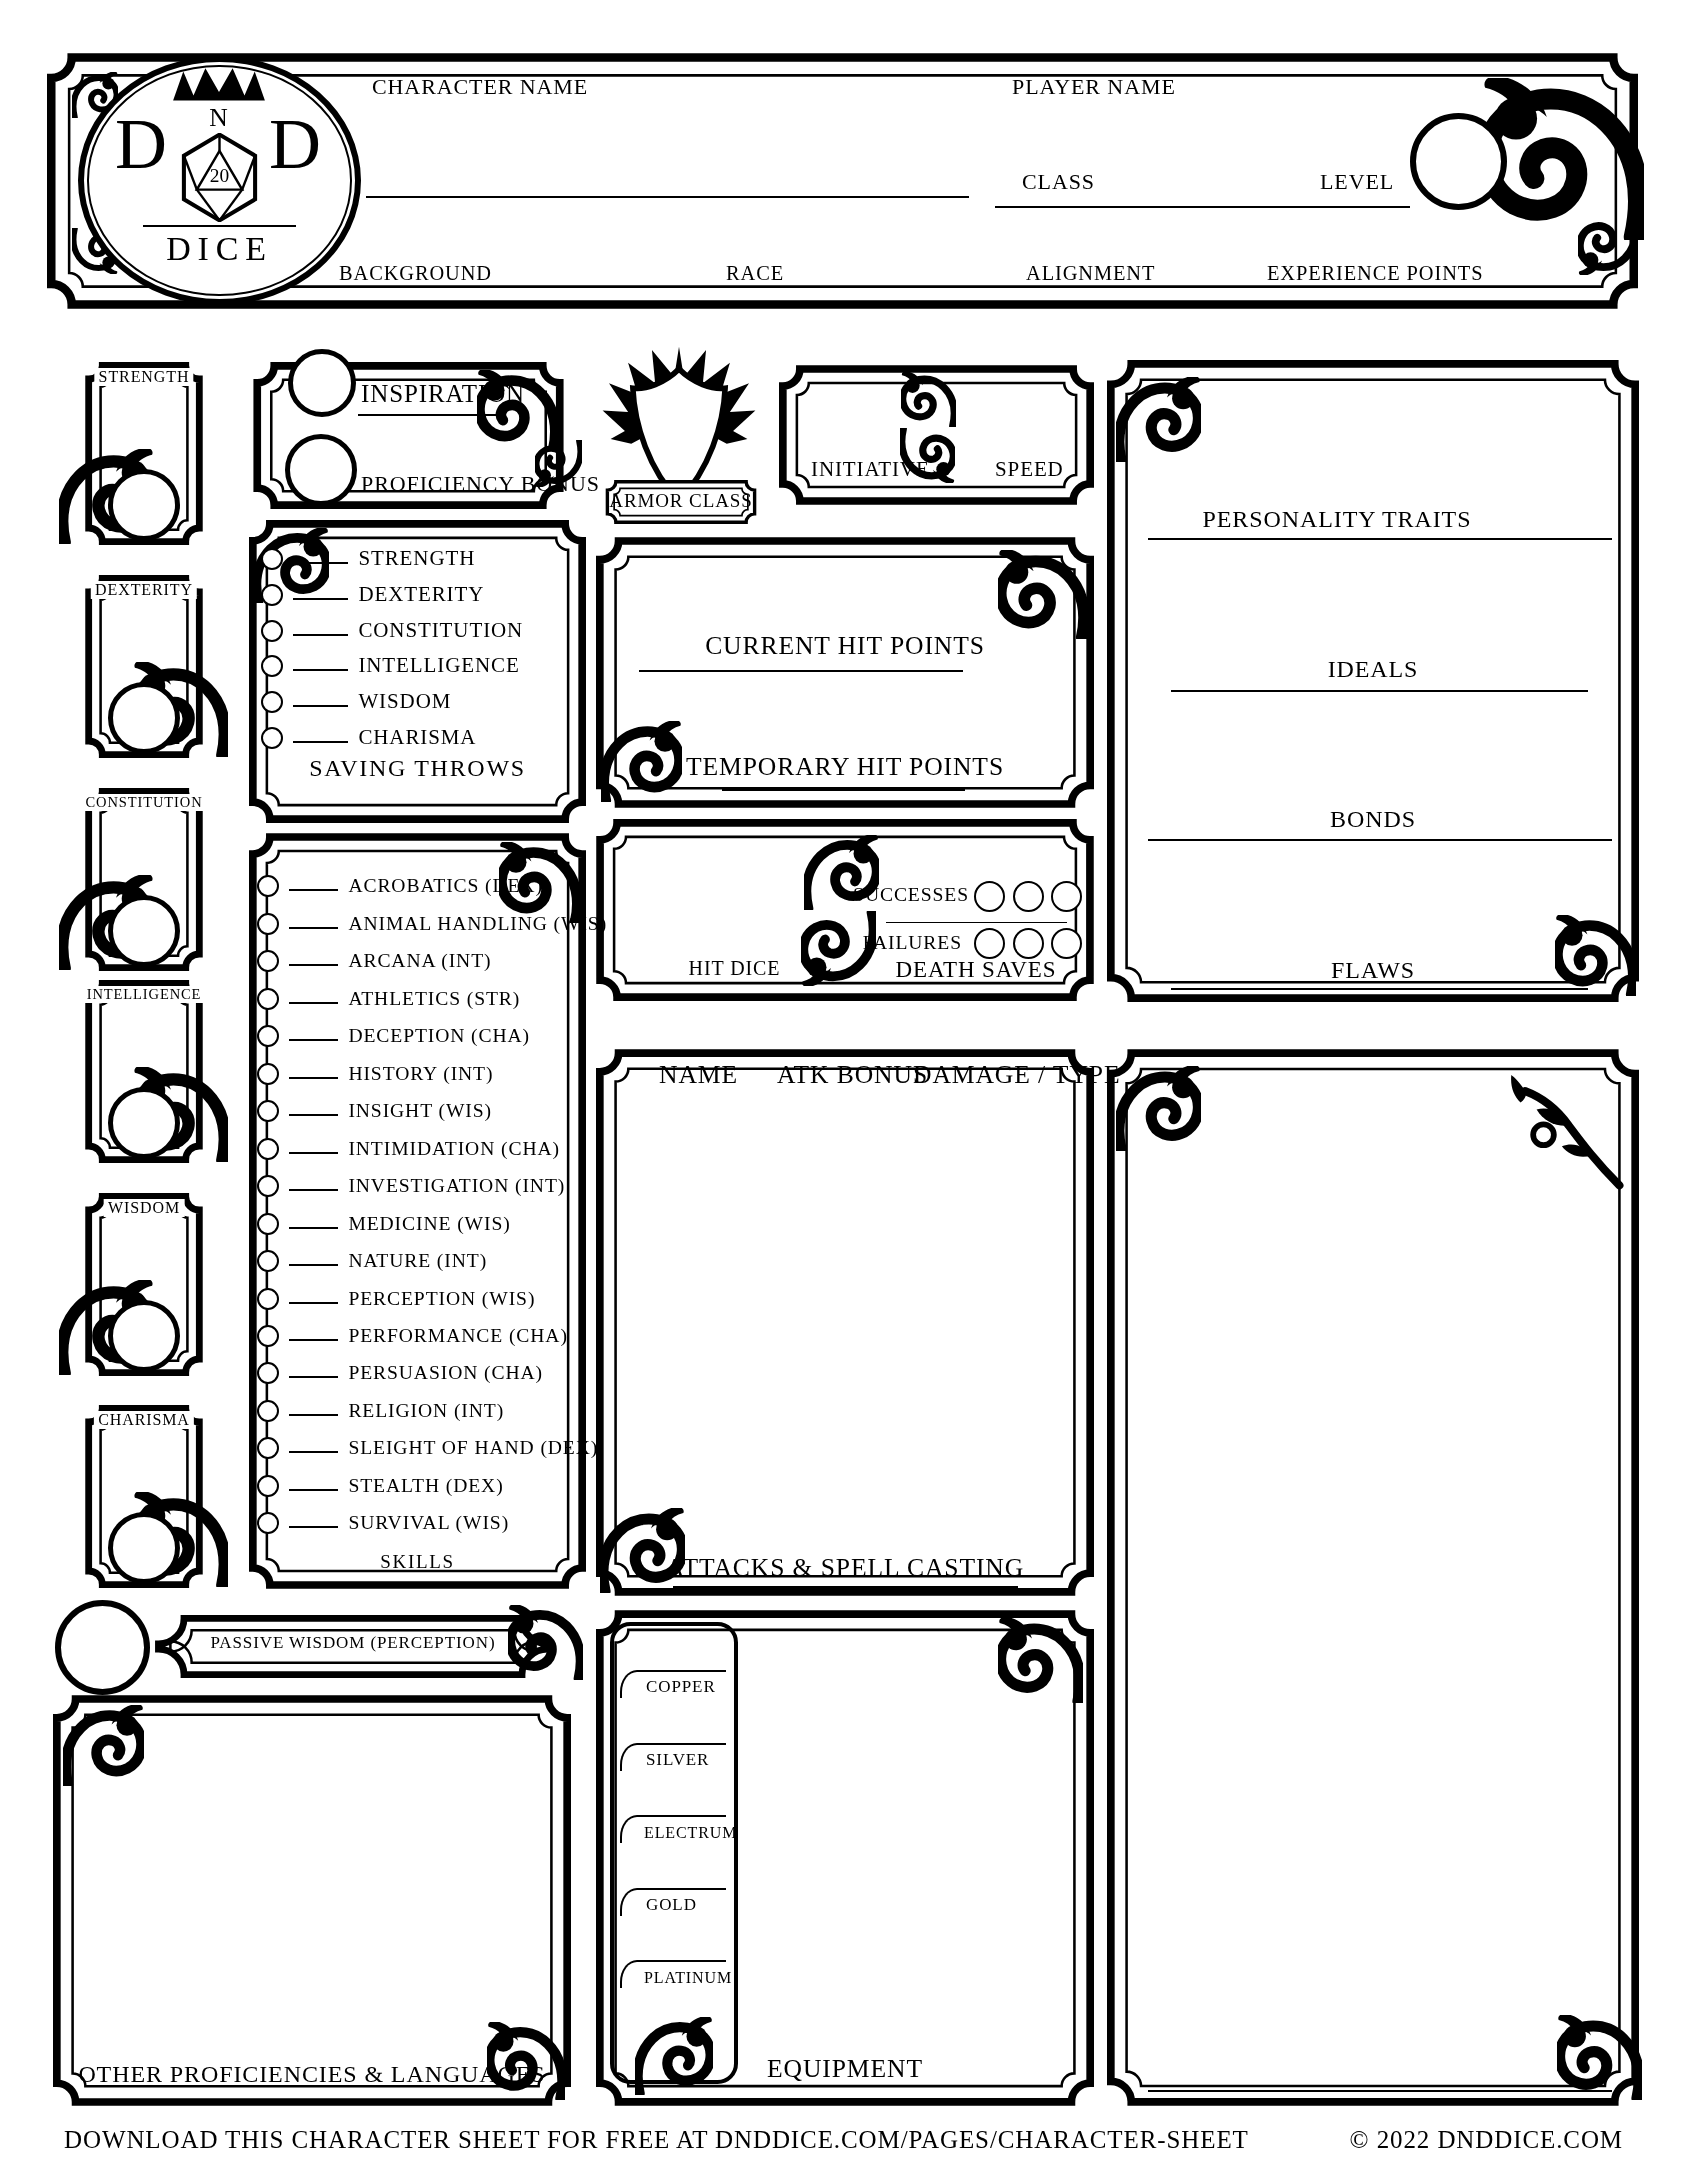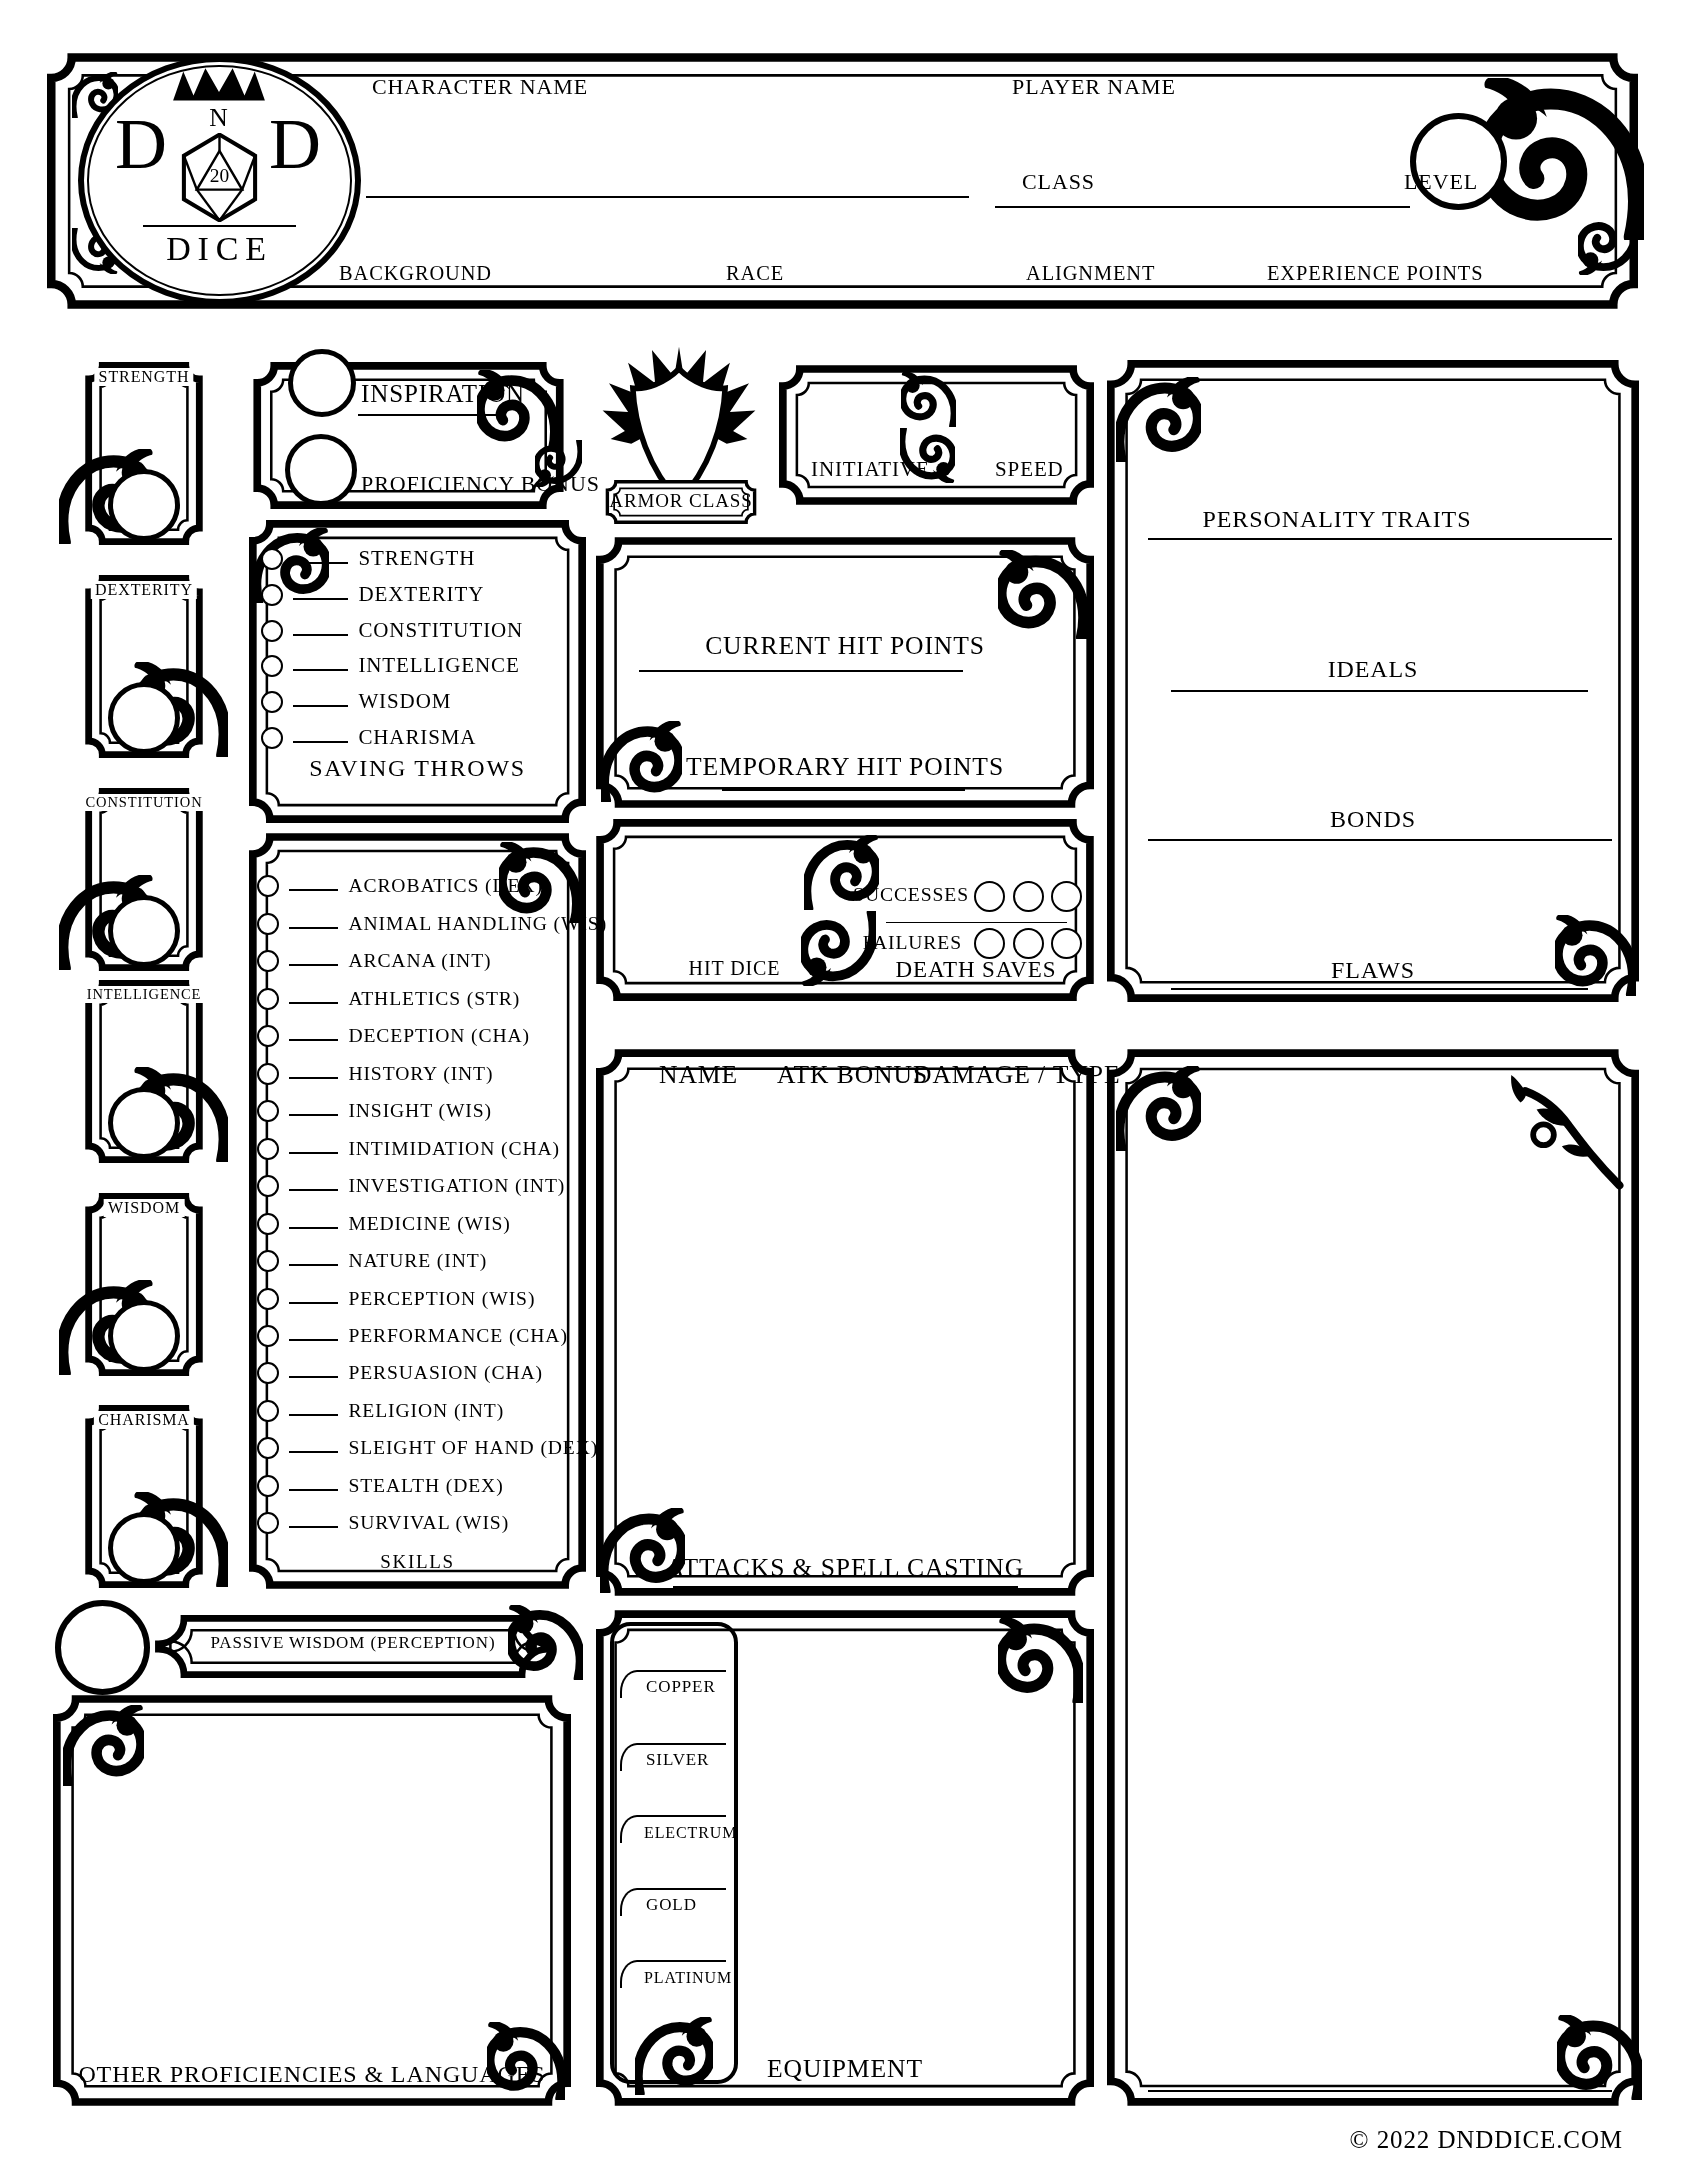--- a/index.html
+++ b/index.html
@@ -95,21 +95,21 @@
   <div class="lbl" style="left:372px;top:75px;font-size:22px">CHARACTER NAME</div>
   <div class="field" style="left:368px;top:101px;width:596px;height:89px"></div>
   <div class="wline" style="left:366px;top:196px;width:603px"></div>
 
   <div class="lbl" style="left:1012px;top:75px;font-size:22px">PLAYER NAME</div>
   <div class="field" style="left:997px;top:101px;width:460px;height:68px"></div>
 
   <div class="lbl" style="left:1022px;top:170px;font-size:22px">CLASS</div>
   <div class="field" style="left:1095px;top:169px;width:239px;height:32px"></div>
   <div class="wline" style="left:995px;top:206px;width:415px"></div>
-  <div class="lbl" style="left:1404px;top:170px;font-size:22px">LEVEL</div>
+  <div class="lbl" style="left:1320px;top:170px;font-size:22px">LEVEL</div>
   <div class="circ" style="left:1410px;top:113px;width:97px;height:97px;border-width:6.8px"></div>
 
   <div class="lbl" style="left:339px;top:262px;font-size:20.4px">BACKGROUND</div>
   <div class="field" style="left:339px;top:213px;width:281px;height:49px"></div>
   <div class="lbl" style="left:726px;top:262px;font-size:20.4px">RACE</div>
   <div class="field" style="left:724px;top:213px;width:247px;height:49px"></div>
   <div class="lbl" style="left:1026px;top:262px;font-size:20.4px">ALIGNMENT</div>
   <div class="field" style="left:1022px;top:213px;width:221px;height:49px"></div>
   <div class="lbl" style="left:1267px;top:262px;font-size:20.4px">EXPERIENCE POINTS</div>
   <div class="field" style="left:1265px;top:213px;width:324px;height:49px"></div>
@@ -547,16 +547,17 @@
     </svg>
   <svg class="curl flip" style="left:1509px;top:1075px;width:115px;height:115px" viewBox="0 0 135 135" width="115" height="115">
       <use href="#vine"></use>
     </svg>
   <svg class="curl flip" style="left:1557px;top:2015px;width:85px;height:85px" viewBox="0 0 100 100" width="85" height="85">
       <use href="#curl"></use>
     </svg>
   <div class="field" style="left:1141px;top:1099px;width:464px;height:946px"></div>
   <div class="wline" style="left:1148px;top:2090px;width:464px"></div>
 
+  <div class="lbl" style="left:64px;top:2126px;font-size:25px">DOWNLOAD THIS CHARACTER SHEET FOR FREE AT DNDDICE.COM/PAGES/CHARACTER-SHEET</div>
   <div class="lbl rt" style="left:1278px;top:2126px;width:345px;font-size:25px">© 2022 DNDDICE.COM</div>
 
 </div>
 
 
 </body></html>

